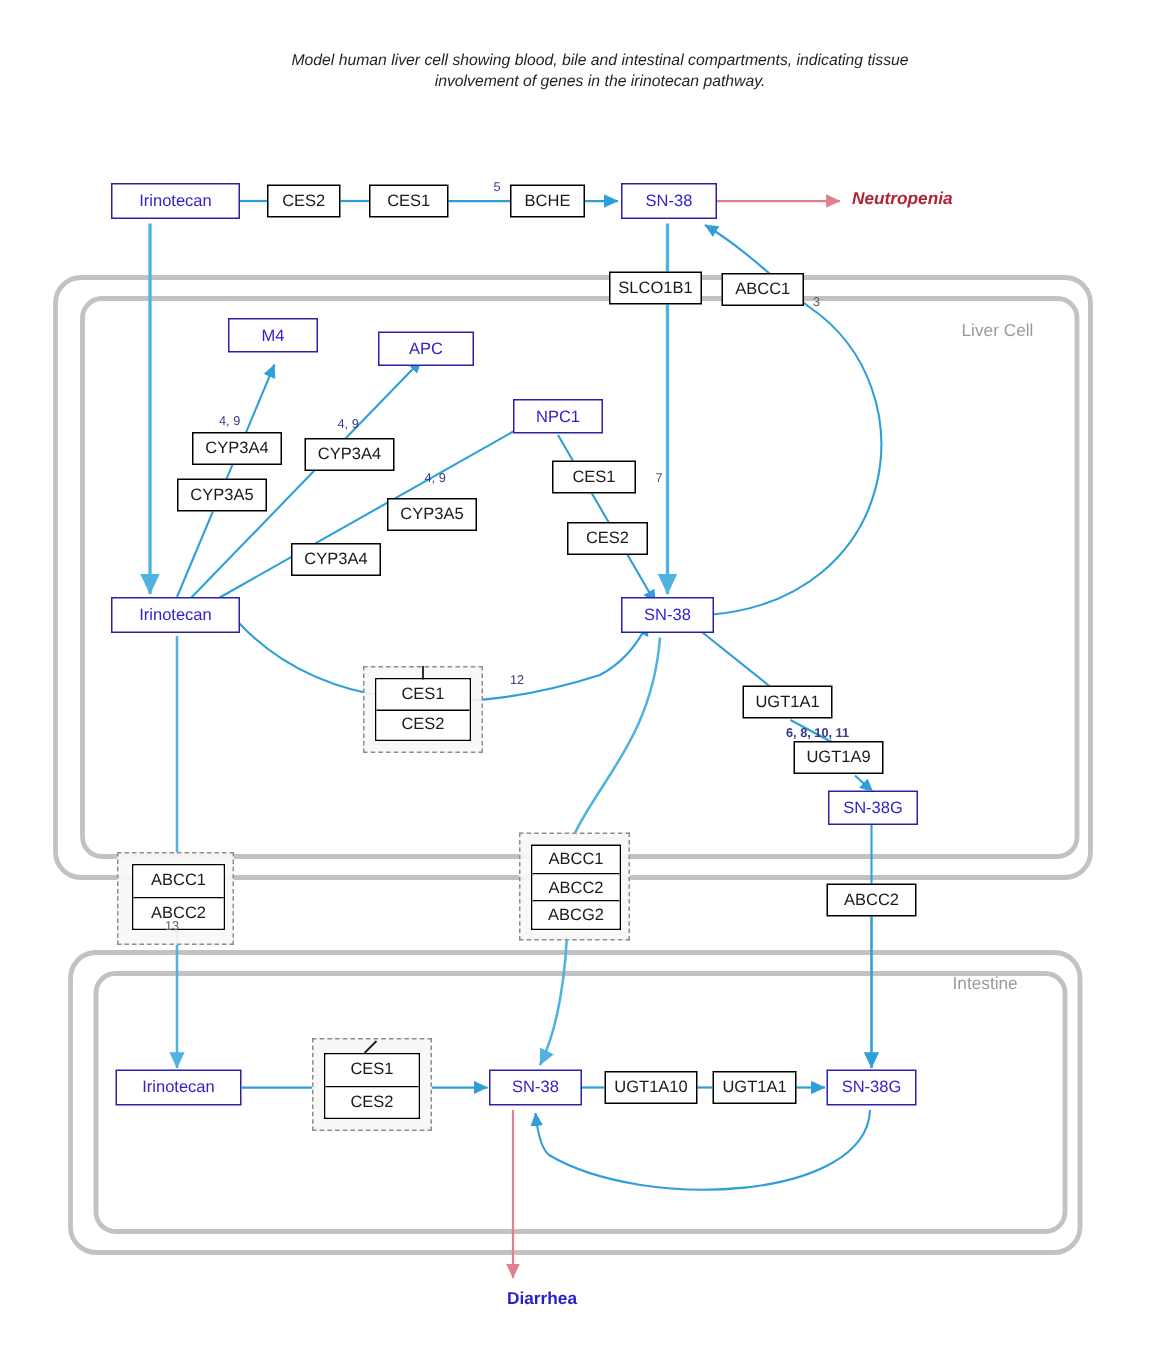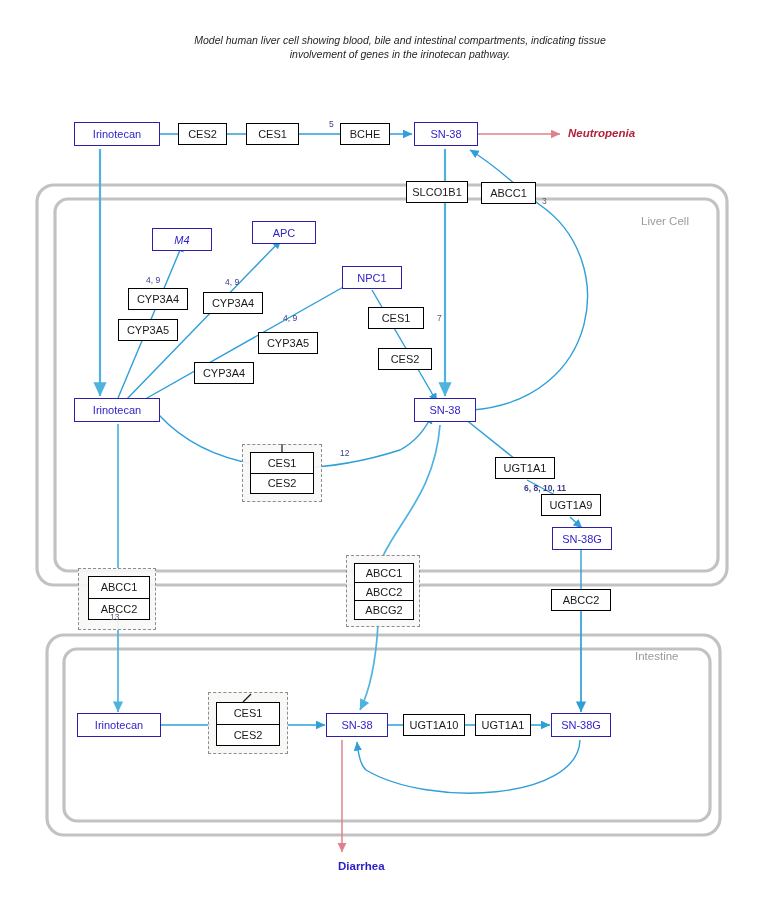--- a/index.html
+++ b/index.html
@@ -200,21 +200,21 @@
       <span>SLCO1B1</span>
     </div>
     <div class="node gene" style="left:481px;top:182px;width:55px;height:22px;">
       <span>ABCC1</span>
     </div>
     <div class="edge-num gray" style="left:542px;top:196px;">3</div>
 
     <div class="compartment-label" style="left:641px;top:215px;">Liver Cell</div>
     <div class="compartment-label" style="left:635px;top:650px;">Intestine</div>
 
-    <div class="node drug" style="left:152px;top:228px;width:60px;height:23px;font-style:italic;">
+    <div class="node drug" style="left:152px;top:212px;width:60px;height:23px;">
       <span>M4</span>
     </div>
     <div class="node drug" style="left:252px;top:221px;width:64px;height:23px;">
       <span>APC</span>
     </div>
     <div class="node drug" style="left:342px;top:266px;width:60px;height:23px;">
       <span>NPC1</span>
     </div>
     <div class="node drug" style="left:74px;top:398px;width:86px;height:24px;">
       <span>Irinotecan</span>
@@ -243,21 +243,21 @@
     </div>
     <div class="node gene" style="left:368px;top:307px;width:56px;height:22px;">
       <span>CES1</span>
     </div>
     <div class="node gene" style="left:378px;top:348px;width:54px;height:22px;">
       <span>CES2</span>
     </div>
     <div class="node gene" style="left:495px;top:457px;width:60px;height:22px;">
       <span>UGT1A1</span>
     </div>
-    <div class="node gene" style="left:529px;top:494px;width:60px;height:22px;margin-left:12px;">
+    <div class="node gene" style="left:529px;top:494px;width:60px;height:22px;">
       <span>UGT1A9</span>
     </div>
     <div class="node gene" style="left:551px;top:589px;width:60px;height:22px;">
       <span>ABCC2</span>
     </div>
 
     <div class="edge-num" style="left:146px;top:275px;">4, 9</div>
     <div class="edge-num" style="left:225px;top:277px;">4, 9</div>
     <div class="edge-num" style="left:283px;top:313px;">4, 9</div>
     <div class="edge-num gray" style="left:437px;top:313px;">7</div>

